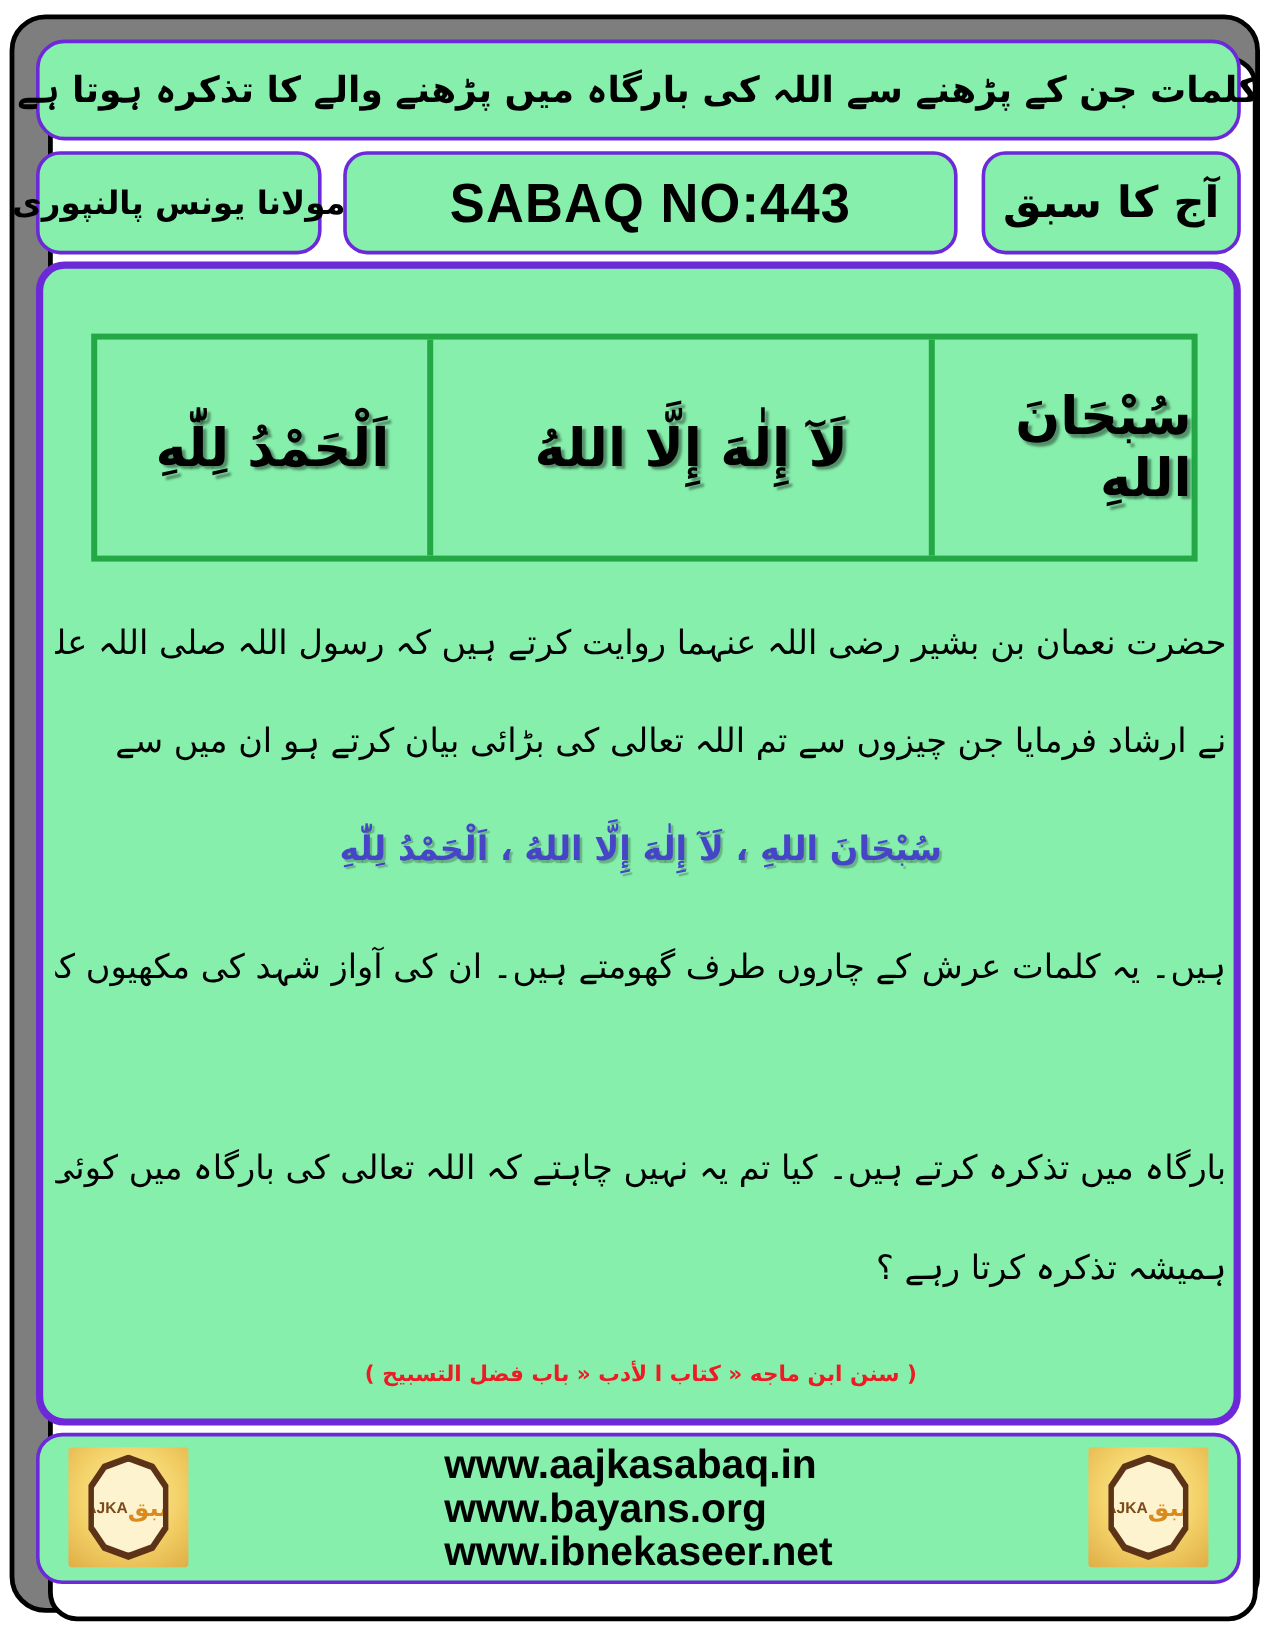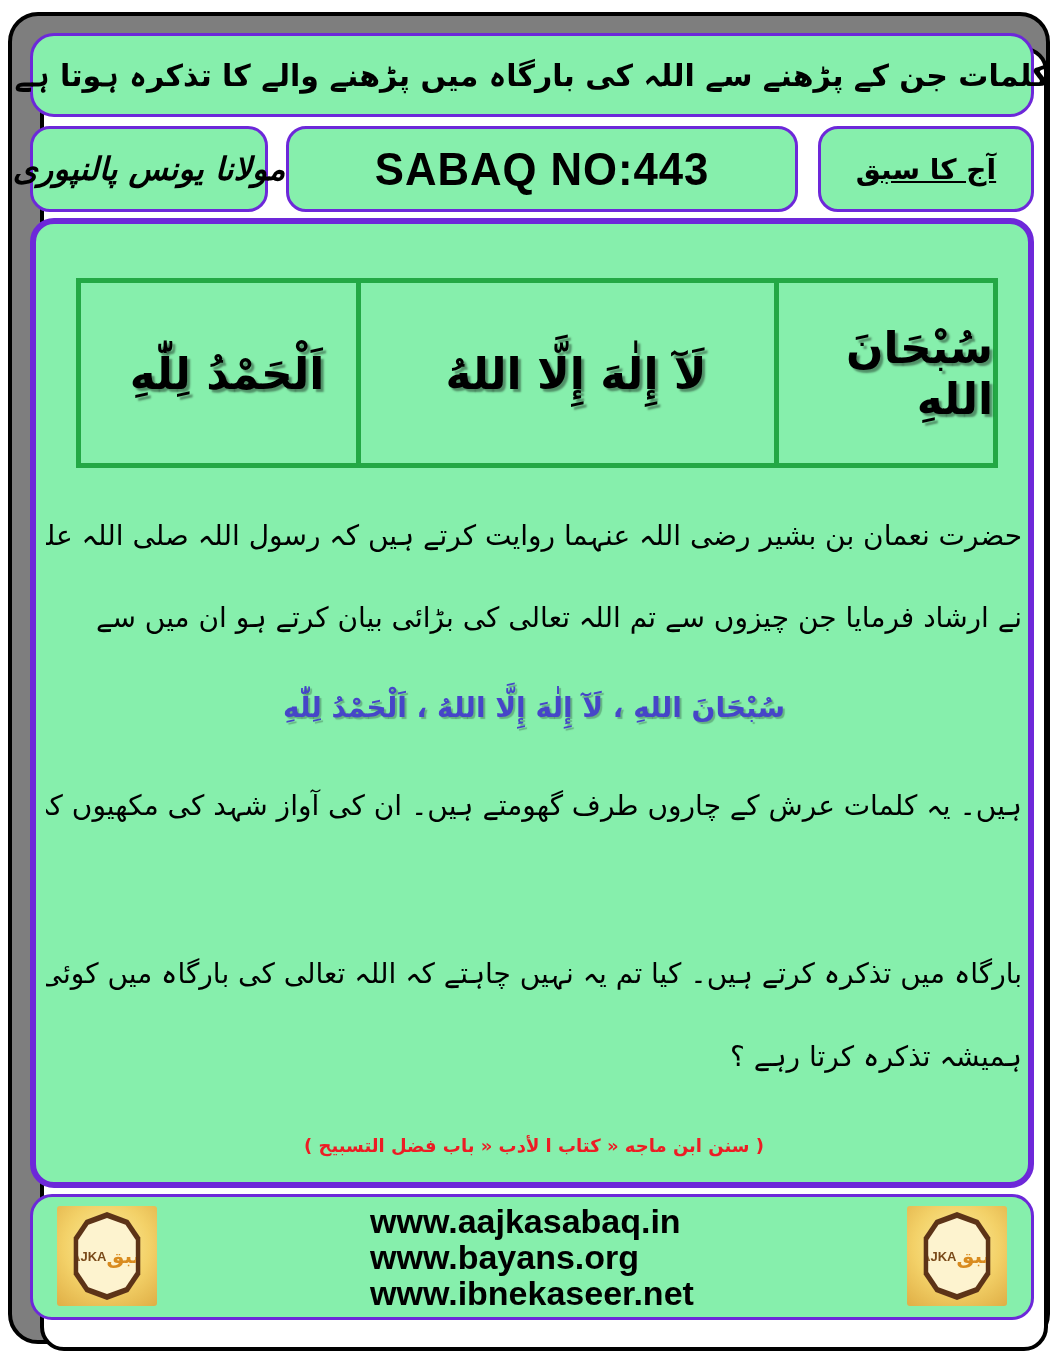--- a/index.html
+++ b/index.html
@@ -15,30 +15,30 @@
   
   .wbox{position:absolute;background:#86efac;border:3px solid #6d28d9;border-radius:20px;
         box-sizing:border-box;}
 
   .header-box{left:30px;top:33px;width:1004px;height:84px;border-radius:24px;
         display:flex;align-items:center;justify-content:center;}
   .header-box .title{font-size:30px;font-weight:bold;direction:rtl;white-space:nowrap;}
 
   .scholar-box{left:30px;top:126px;width:238px;height:86px;
         display:flex;align-items:center;justify-content:center;}
-  .scholar-box span{font-size:32px;font-weight:bold;font-style:italic;direction:rtl;white-space:nowrap;}
+  .scholar-box span{font-size:27px;font-weight:bold;direction:rtl;white-space:nowrap;}
 
   .sabaq-box{left:286px;top:126px;width:512px;height:86px;
         display:flex;align-items:center;justify-content:center;}
   .sabaq-box span{font-family:"Liberation Sans",sans-serif;font-size:46px;font-weight:bold;
         letter-spacing:1px;transform:scaleX(.95);}
 
   .label-box{left:818px;top:126px;width:216px;height:86px;
         display:flex;align-items:center;justify-content:center;}
-  .label-box span{font-size:28px;font-weight:bold;direction:rtl;white-space:nowrap;text-decoration:underline;}
+  .label-box span{font-size:36px;font-weight:bold;direction:rtl;white-space:nowrap;}
 
   .content-box{left:30px;top:218px;width:1004px;height:970px;border-width:6px;border-radius:24px;}
 
   
   .kalimat{position:absolute;left:40px;top:54px;width:912px;height:180px;
         border:5px solid var(--green,#23a845);display:flex;box-sizing:content-box;}
   .kcell{display:flex;align-items:center;justify-content:center;direction:rtl;
         font-weight:bold;font-size:44px;
         text-shadow:3px 3px 2px rgba(0,0,0,.40);padding-left:17px;}
   .kcell.c0{width:258px;}

